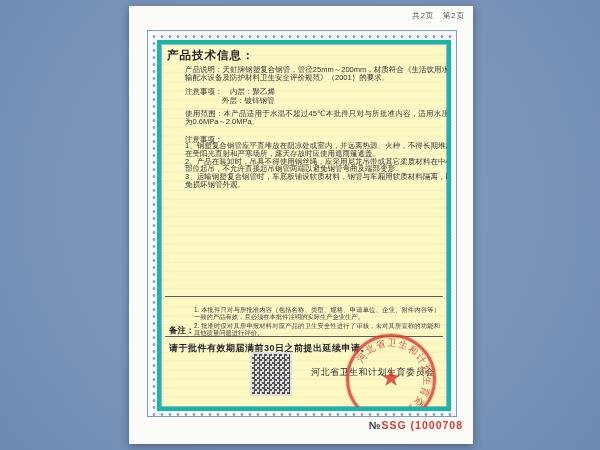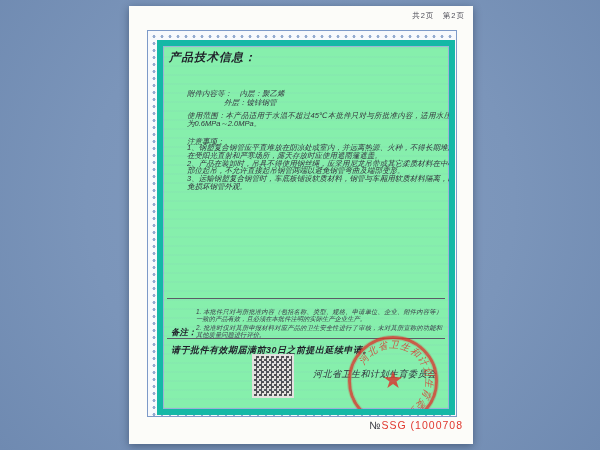--- a/index.html
+++ b/index.html
@@ -17,22 +17,22 @@
     white-space:nowrap;
   }
   .deco-band{
     position:absolute;left:18px;top:24px;width:308px;height:385px;
     border:1px solid #7d9ac8;background-color:#f7f9fc;
     background-image:radial-gradient(circle, #93abd0 1.3px, rgba(147,171,208,0) 1.7px);
     background-size:8px 7px;background-position:2px 2px;
   }
   .inner-frame{
     position:absolute;left:28px;top:34px;width:286px;height:363px;
-    border:6px solid #14b8a6;box-shadow:inset 0 0 0 1px #9db4d6;
-    background:#86efac;overflow:hidden;font-style:italic;
+    border:4px solid #14b8a6;box-shadow:inset 0 0 0 1px #9db4d6;
+    background:#fef9c3;overflow:hidden;
   }
   .inner-frame::after{
     content:"";position:absolute;inset:0;pointer-events:none;
     background:repeating-linear-gradient(0deg,
       rgba(125,155,200,.10) 0 2px, rgba(125,155,200,0) 2px 9px);
     opacity:.55;
   }
   .doc-title{
     position:absolute;left:6px;top:4px;font-size:11.5px;font-weight:bold;color:#1d1d26;
     letter-spacing:1px;white-space:nowrap;
@@ -74,41 +74,42 @@
     box-shadow:0 0 0 1px rgba(217,58,48,.25), inset 0 0 0 1px rgba(217,58,48,.2);
     opacity:.92;
   }
   .seal svg{position:absolute;left:-3px;top:-3px;}
   .seal .star{
     position:absolute;left:50%;top:50%;transform:translate(-50%,-54%);
     font-size:24px;color:rgba(217,58,48,.92);line-height:1;
     font-family:"DejaVu Sans",sans-serif;
   }
   .serial{
-    position:absolute;right:10px;top:413px;font-size:10.5px;font-weight:normal;
+    position:absolute;right:10px;top:413px;font-size:10.5px;font-weight:bold;
     letter-spacing:1px;white-space:nowrap;
   }
   .serial .prefix{color:#3a3a42;}
   .serial .num{color:#e0372e;}
 </style>
 </head>
 <body>
 
 <div class="paper">
 
   <div class="page-indicator">共2页　第2页</div>
 
   <div class="deco-band"></div>
 
   <div class="inner-frame">
 
     <div class="doc-title">产品技术信息：</div>
 
+    <div class="body-text desc">产品说明：天虹牌钢塑复合钢管，管径25mm～200mm，材质符合《生活饮用水输配水设备及防护材料卫生安全评价规范》（2001）的要求。</div>
 
-    <div class="body-text comp1">附件内容等：　内层：聚乙烯</div>
+    <div class="body-text comp1">注意事项：　内层：聚乙烯</div>
     <div class="body-text comp2">外层：镀锌钢管</div>
 
     <div class="body-text usage">使用范围：本产品适用于水温不超过45℃本批件只对与所批准内容，适用水压为0.6MPa～2.0MPa。</div>
 
     <div class="body-text notes-label">注意事项：</div>
     <div class="notes">
       <p class="note-item">1、钢塑复合钢管应平直堆放在阴凉处或室内，并远离热源、火种，不得长期堆放在受阳光直射和严寒场所，露天存放时应使用遮雨篷遮盖。</p>
       <p class="note-item">2、产品在装卸时，吊具不得使用钢丝绳，应采用尼龙吊带或其它柔质材料在中心部位起吊，不允许直接起吊钢管两端以避免钢管弯曲及端部变形。</p>
       <p class="note-item">3、运输钢塑复合钢管时，车底板铺设软质材料，钢管与车厢用软质材料隔离，以免损坏钢管外观。</p>
     </div>

